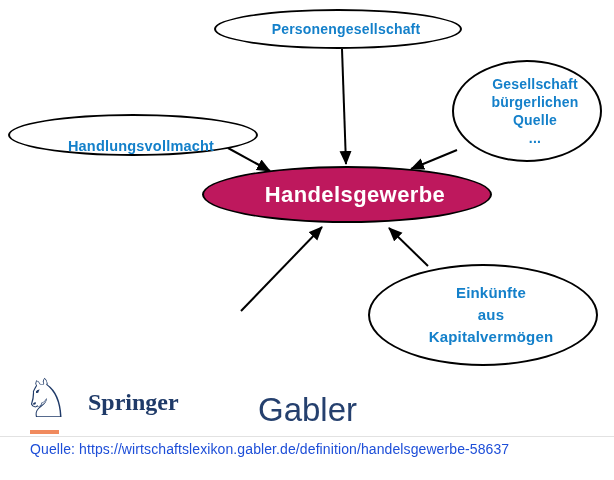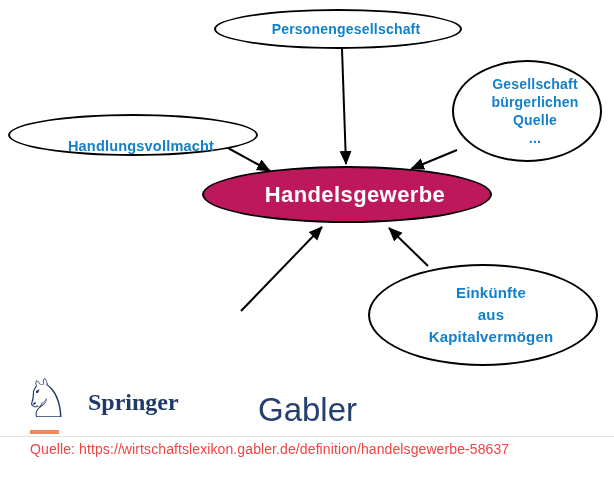--- a/index.html
+++ b/index.html
@@ -61,21 +61,21 @@
     font-family: "Liberation Sans", sans-serif;
     font-weight: normal; font-size: 33px;
     color: #25406e; z-index: 3; margin-left: 34px;
   }
   #separator-line {
     position: absolute; left: 0; right: 0; top: 436px;
     height: 1px; background: #e2e2e2;
   }
   #source-caption {
     position: absolute; left: 30px; top: 441px;
-    font-size: 14px; color: #ef4444;
+    font-size: 14px; color: #1d4ed8;
     letter-spacing: 0.1px;
   }
 </style>
 </head>
 <body>
 
 <div id="page">
 
   <svg id="arrows-layer" width="614" height="480" viewBox="0 0 614 480">
     <defs>

